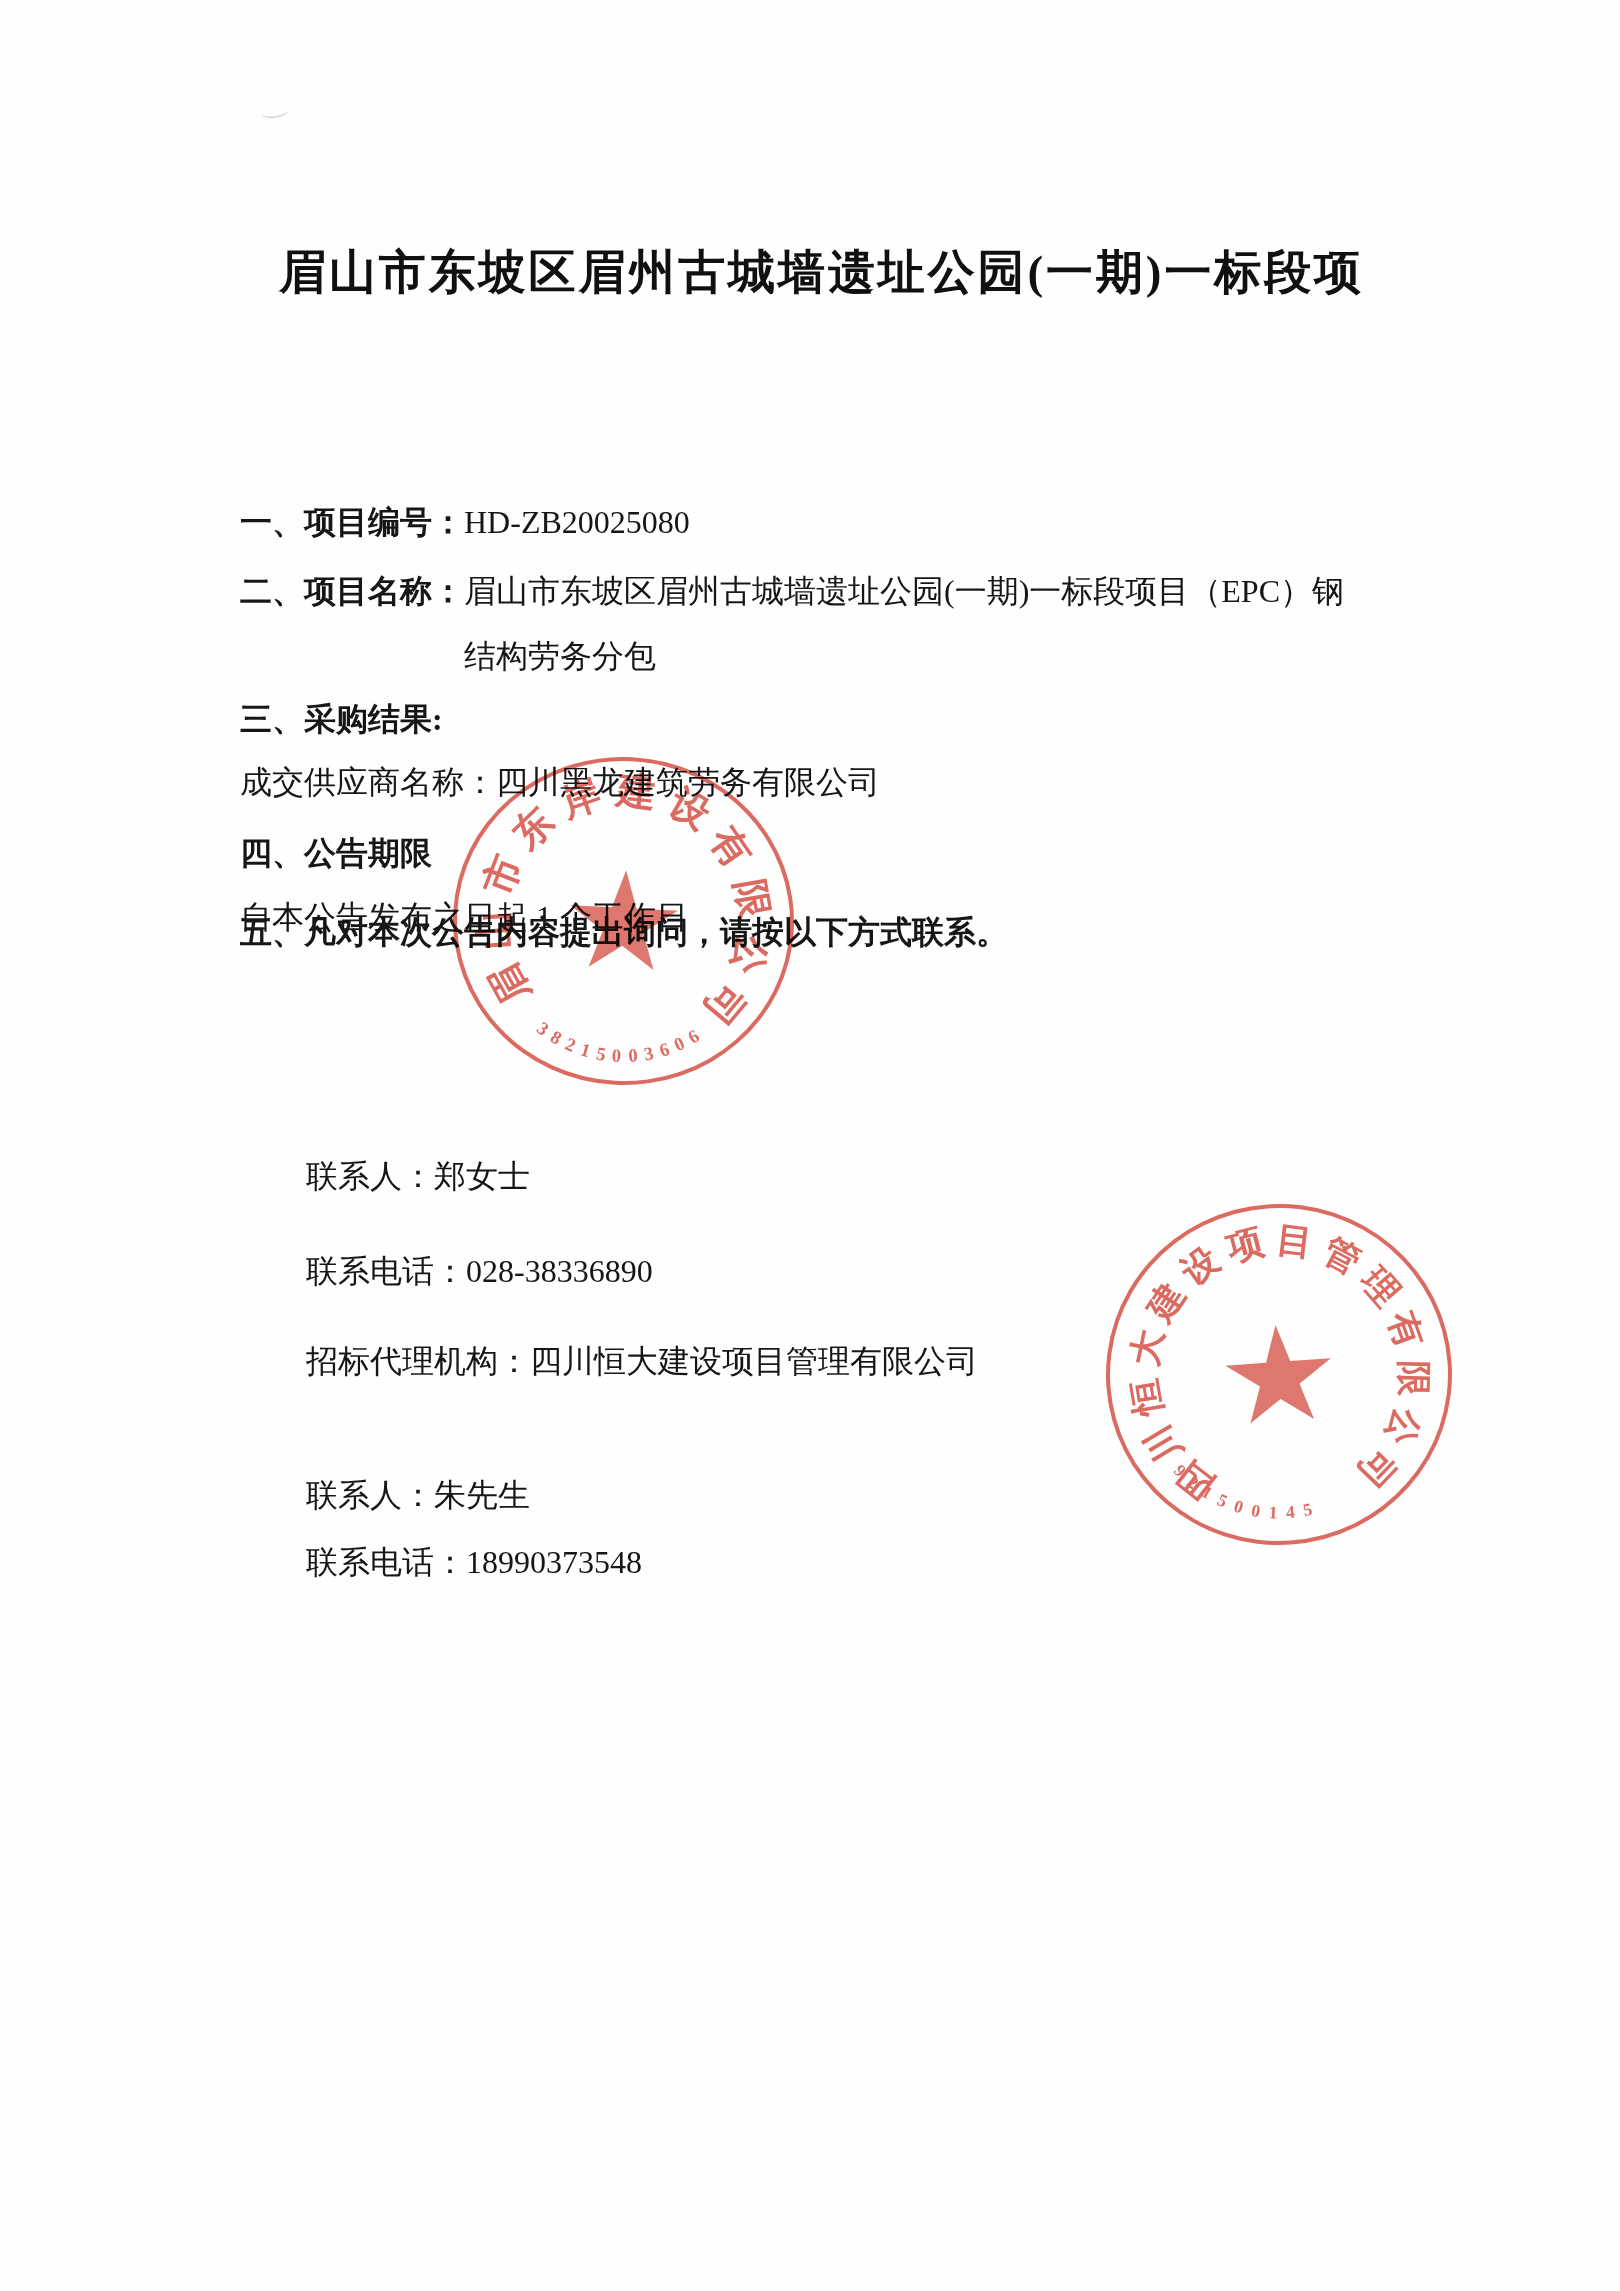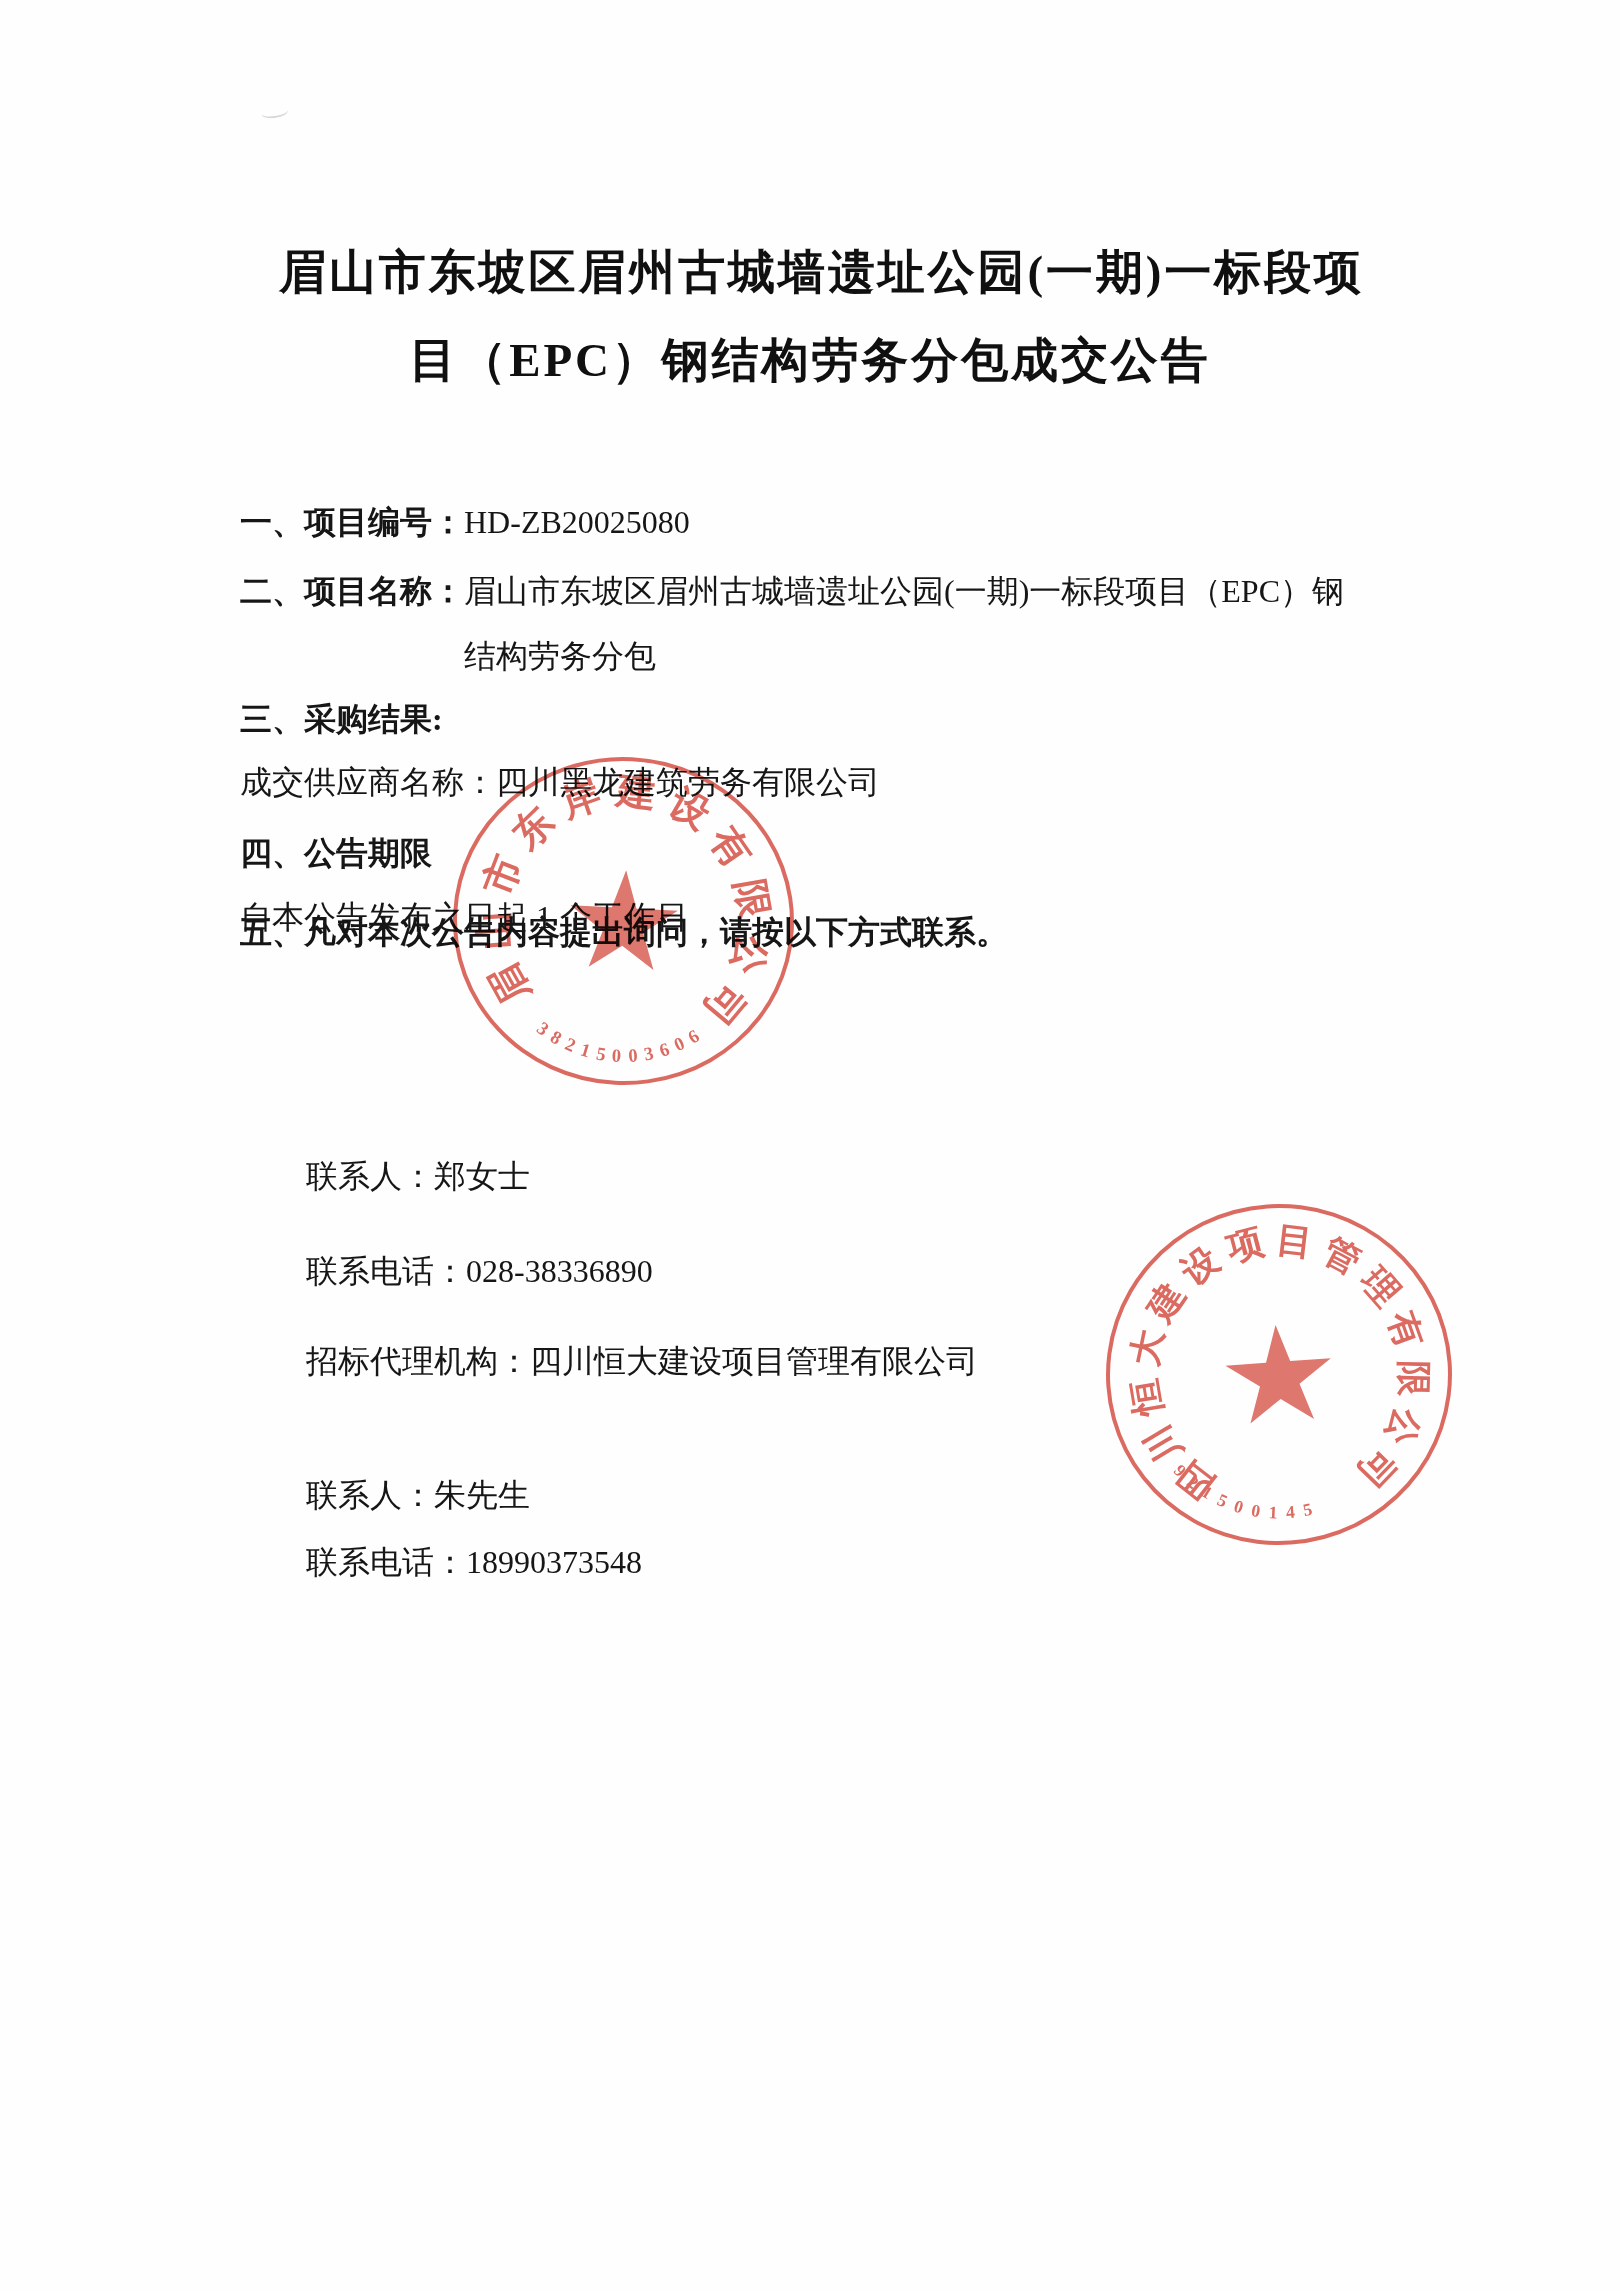--- a/index.html
+++ b/index.html
@@ -51,21 +51,20 @@
   }
 </style>
 </head>
 <body>
 
 <div class="page">
 
   <div class="artifact"></div>
 
   <div class="title title-l1">眉山市东坡区眉州古城墙遗址公园(一期)一标段项</div>
-  <div class="title title-l2">目（EPC）钢结构劳务分包成交公告</div>
 
   <div class="line" style="left:240px;top:502px;">
     <span class="b">一、项目编号：</span><span>HD-ZB20025080</span>
   </div>
 
   <div class="line" style="left:240px;top:571px;">
     <span class="b">二、项目名称：</span><span>眉山市东坡区眉州古城墙遗址公园(一期)一标段项目（EPC）钢</span>
   </div>
   <div class="line" style="left:464px;top:636px;">结构劳务分包</div>
 

